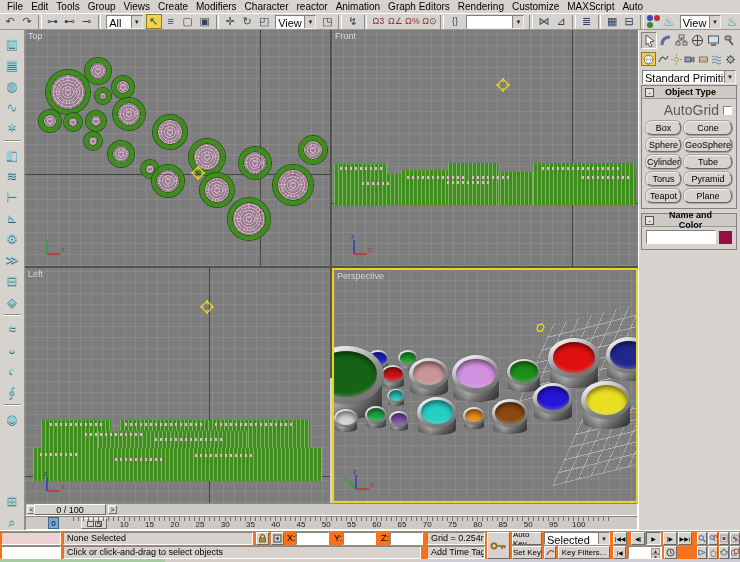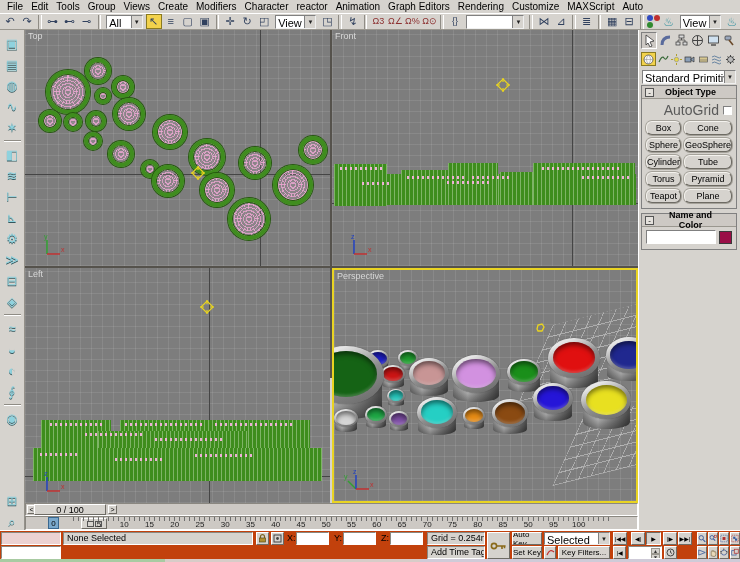--- a/index.html
+++ b/index.html
@@ -73,21 +73,21 @@
 #tslider{position:absolute;left:25px;top:503px;width:613px;height:13px;background:#cdc9c4;border:1px solid;border-color:#8a8780 #fff #fff #8a8780}
 .ts-btn{position:absolute;top:1px;width:9px;height:9px;background:#d6d3ce;border:1px solid;border-color:#fff #6e6b64 #6e6b64 #fff;font-size:7px;line-height:8px;text-align:center}
 .ts-handle{position:absolute;left:8px;top:0;width:72px;height:11px;background:#d6d3ce;border:1px solid;border-color:#fff #6e6b64 #6e6b64 #fff;font-size:9px;text-align:center;line-height:10px}
 #trackbar{position:absolute;left:25px;top:516px;width:613px;height:14px;background:#cdc9c4;border:1px solid;border-color:#8a8780 #fff #fff #8a8780}
 .tb-ticks{position:absolute;left:47px;top:0;width:540px;height:4px;background-image:repeating-linear-gradient(90deg,#6e6e6e 0 1px,transparent 1px 5.05px)}
 .tb-num{position:absolute;top:3px;font-size:8px;color:#222;transform:translateX(-50%)}
 .tb-marker{position:absolute;left:22px;top:0;width:11px;height:12px;background:#7aa8cc;border:1px solid #39678f;font-size:8px;text-align:center;line-height:11px}
 .tb-mini{position:absolute;left:55px;top:1px;width:26px;height:11px;background:#d6d3ce;border:1px solid;border-color:#fff #6e6b64 #6e6b64 #fff;display:flex;align-items:center;justify-content:center;gap:1px}
 .tb-mini i{width:7px;height:6px;border:1px solid #555;display:block}
 
-#status{position:absolute;left:0;top:530px;width:740px;height:29px;background:#c2410c;border-top:1px solid #fff}
+#status{position:absolute;left:0;top:530px;width:740px;height:29px;background:#f97316;border-top:1px solid #fff}
 .srow{position:absolute;left:0;width:740px;height:14px}
 #srow1{top:1px}#srow2{top:15px}
 .sunken{background:#d6d3ce;border:1px solid;border-color:#8a8780 #fff #fff #8a8780;font-size:9px;line-height:11px;padding:0 3px;position:absolute;height:13px;overflow:hidden;white-space:nowrap}
 .white{background:#fff}
 .sbtn{position:absolute;height:13px;background:#d6d3ce;border:1px solid;border-color:#fff #6e6b64 #6e6b64 #fff;font-size:8px;display:flex;align-items:center;justify-content:center;cursor:default;overflow:hidden}
 .slabel{position:absolute;font-size:9px;line-height:13px}
 #mini-pink{position:absolute;left:1px;top:1px;width:60px;height:13px;background:#ecd2d2;border:1px solid;border-color:#8a8780 #fff #fff #8a8780}
 #mini-white{position:absolute;left:1px;top:15px;width:60px;height:13px;background:#fff;border:1px solid;border-color:#8a8780 #fff #fff #8a8780}
 .navsvg{display:block}
 #bottomstrip{position:absolute;left:0;top:559px;width:740px;height:3px;background:linear-gradient(90deg,#a8cba2 0 165px,#d8ccc8 165px 420px,#cfcbd8 420px 740px)}
@@ -580,20 +580,21 @@
         </span><span class="sbtn" style="left: 730px; width: 10px;">
           <svg width="11" height="11" viewBox="0 0 11 11">
             <rect x="1" y="1" width="9" height="9" fill="none" stroke="#b03030" stroke-width=".8" stroke-dasharray="2 1"></rect>
             <rect x="3" y="3" width="3" height="3" fill="#3a5a9c"></rect>
             <rect x="5.5" y="5.5" width="3" height="3" fill="#3a5a9c"></rect>
           </svg>
         </span></span>
   </div>
 
   <div class="srow" id="srow2">
+    <span class="sunken" style="left:63px;width:358px">Click or click-and-drag to select objects</span>
     <span class="sunken" style="left:427px;width:58px;text-align:center">Add Time Tag</span>
     <span class="sbtn" style="left:512px;width:30px">Set Key</span>
     <span class="sbtn" style="left:544px;width:12px">
       <svg class="navsvg" width="9" height="9" viewBox="0 0 9 9">
           <path d="M1 7 Q4 0 8 4" fill="none" stroke="#c03030" stroke-width="1.2"></path>
         </svg>
     </span>
     <span class="sbtn" style="left:558px;width:52px">Key Filters...</span>
     <span class="sbtn" style="left:613px;width:13px;font-size:6px" id="keystep">|◀</span>
     <span class="sunken white" style="left:628px;width:34px">

